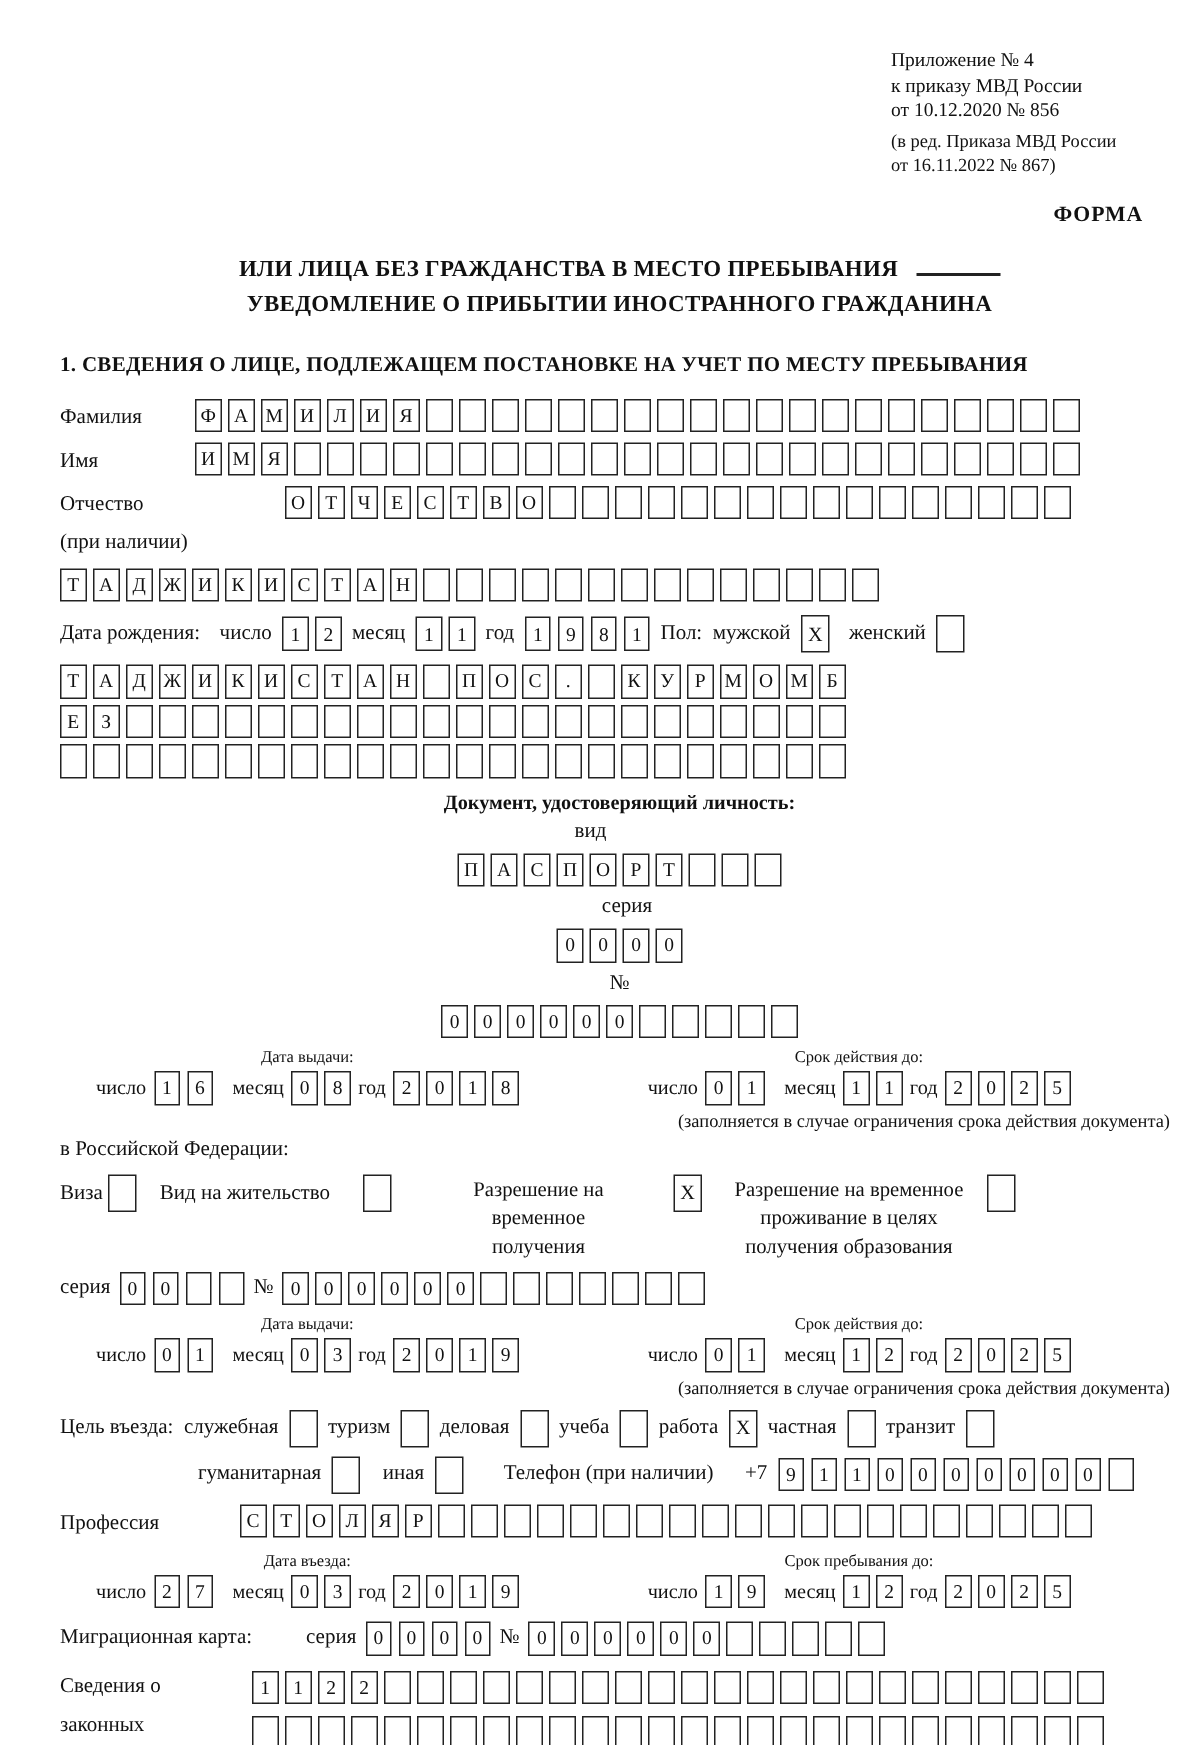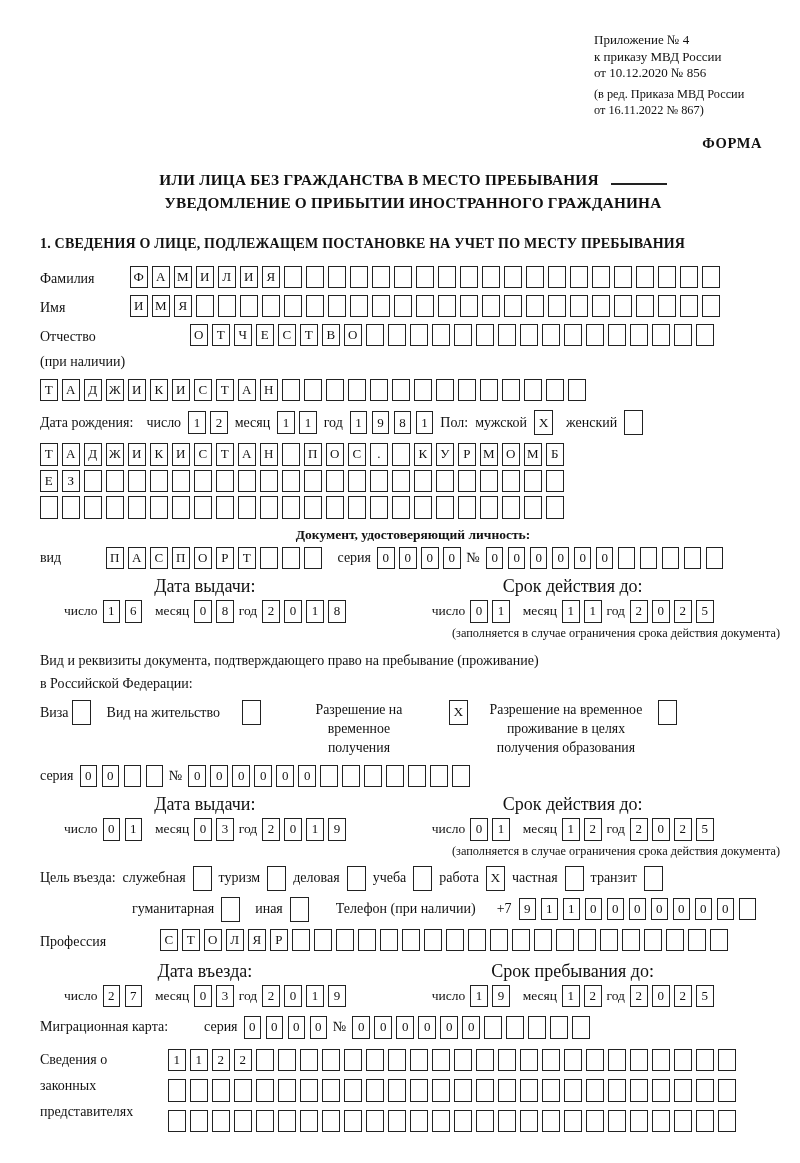--- a/index.html
+++ b/index.html
@@ -18,21 +18,21 @@
   .w90{width:90px;}.w132{width:132px;}.w133{width:133px;}
   .cells{display:inline-flex;gap:4.5px;flex:none;}
   .cell{width:15.5px;height:20.5px;border:1.8px solid #222;display:inline-flex;align-items:center;
         justify-content:center;font-size:13px;flex:none;background:#fff;}
   .cb{width:17px;height:23px;font-size:13.5px;}
   .stack{display:flex;flex-direction:column;gap:4px;}
   .stack32{display:flex;flex-direction:column;gap:8px;}
   .center-b{font-weight:bold;font-size:13.5px;text-align:center;margin-top:8px;}
   .inrow{display:flex;align-items:center;gap:6px;font-size:14px;}
   .datepair{display:flex;margin-top:7px;}
-  .dhead{text-align:center;font-size:18px;margin-bottom:3px;}
+  .dhead{text-align:center;font-size:11px;margin-bottom:3px;}
   .dline{display:flex;align-items:center;gap:5px;font-size:13.5px;}
   .note{font-size:12.3px;text-align:right;margin-top:3px;padding-right:6px;}
   .intro{font-size:14px;line-height:23px;margin-top:8px;}
   .optblock{text-align:center;font-size:13.8px;line-height:19px;}
   .purpose{display:flex;align-items:center;gap:7px;font-size:14px;}
 </style>
 </head>
 <body>
 
 <div class="page">
@@ -288,21 +288,21 @@
           <span class="cell"></span>
           <span class="cell"></span>
           <span class="cell"></span>
           <span class="cell"></span>
         </span>
     </span>
   </div>
 
   <div class="center-b">Документ, удостоверяющий личность:</div>
 
-  <div class="row inrow" style="margin-top:4px;gap:6px;">
+  <div class="row inrow" style="margin-top:4px;gap:6px;flex-direction:column;">
     <span style="width:60px;">вид</span>
     <span class="cells">
         <span class="cell">П</span>
         <span class="cell">А</span>
         <span class="cell">С</span>
         <span class="cell">П</span>
         <span class="cell">О</span>
         <span class="cell">Р</span>
         <span class="cell">Т</span>
         <span class="cell"></span>
@@ -373,21 +373,20 @@
             <span class="cell">2</span>
             <span class="cell">0</span>
             <span class="cell">2</span>
             <span class="cell">5</span>
           </span>
       </div>
     </div>
   </div>
   <div class="note">(заполняется в случае ограничения срока действия документа)</div>
 
-  <div class="intro">Вид и реквизиты документа, подтверждающего право на пребывание (проживание)</div>
   <div class="intro" style="margin-top:0;">в Российской Федерации:</div>
 
   <div class="row" style="margin-top:5px;align-items:flex-start;">
     <span style="font-size:14px;line-height:25px;">Виза</span>
     <span class="cell cb" style="margin-left:3px;"></span>
     <span style="font-size:14px;line-height:25px;margin-left:16px;">Вид на жительство</span>
     <span class="cell cb" style="margin-left:22px;"></span>
     <span class="optblock" style="margin-left:22px;width:152px;">
       <span style="display:block;">Разрешение на временное</span>
       <span style="display:block;">получения</span>

